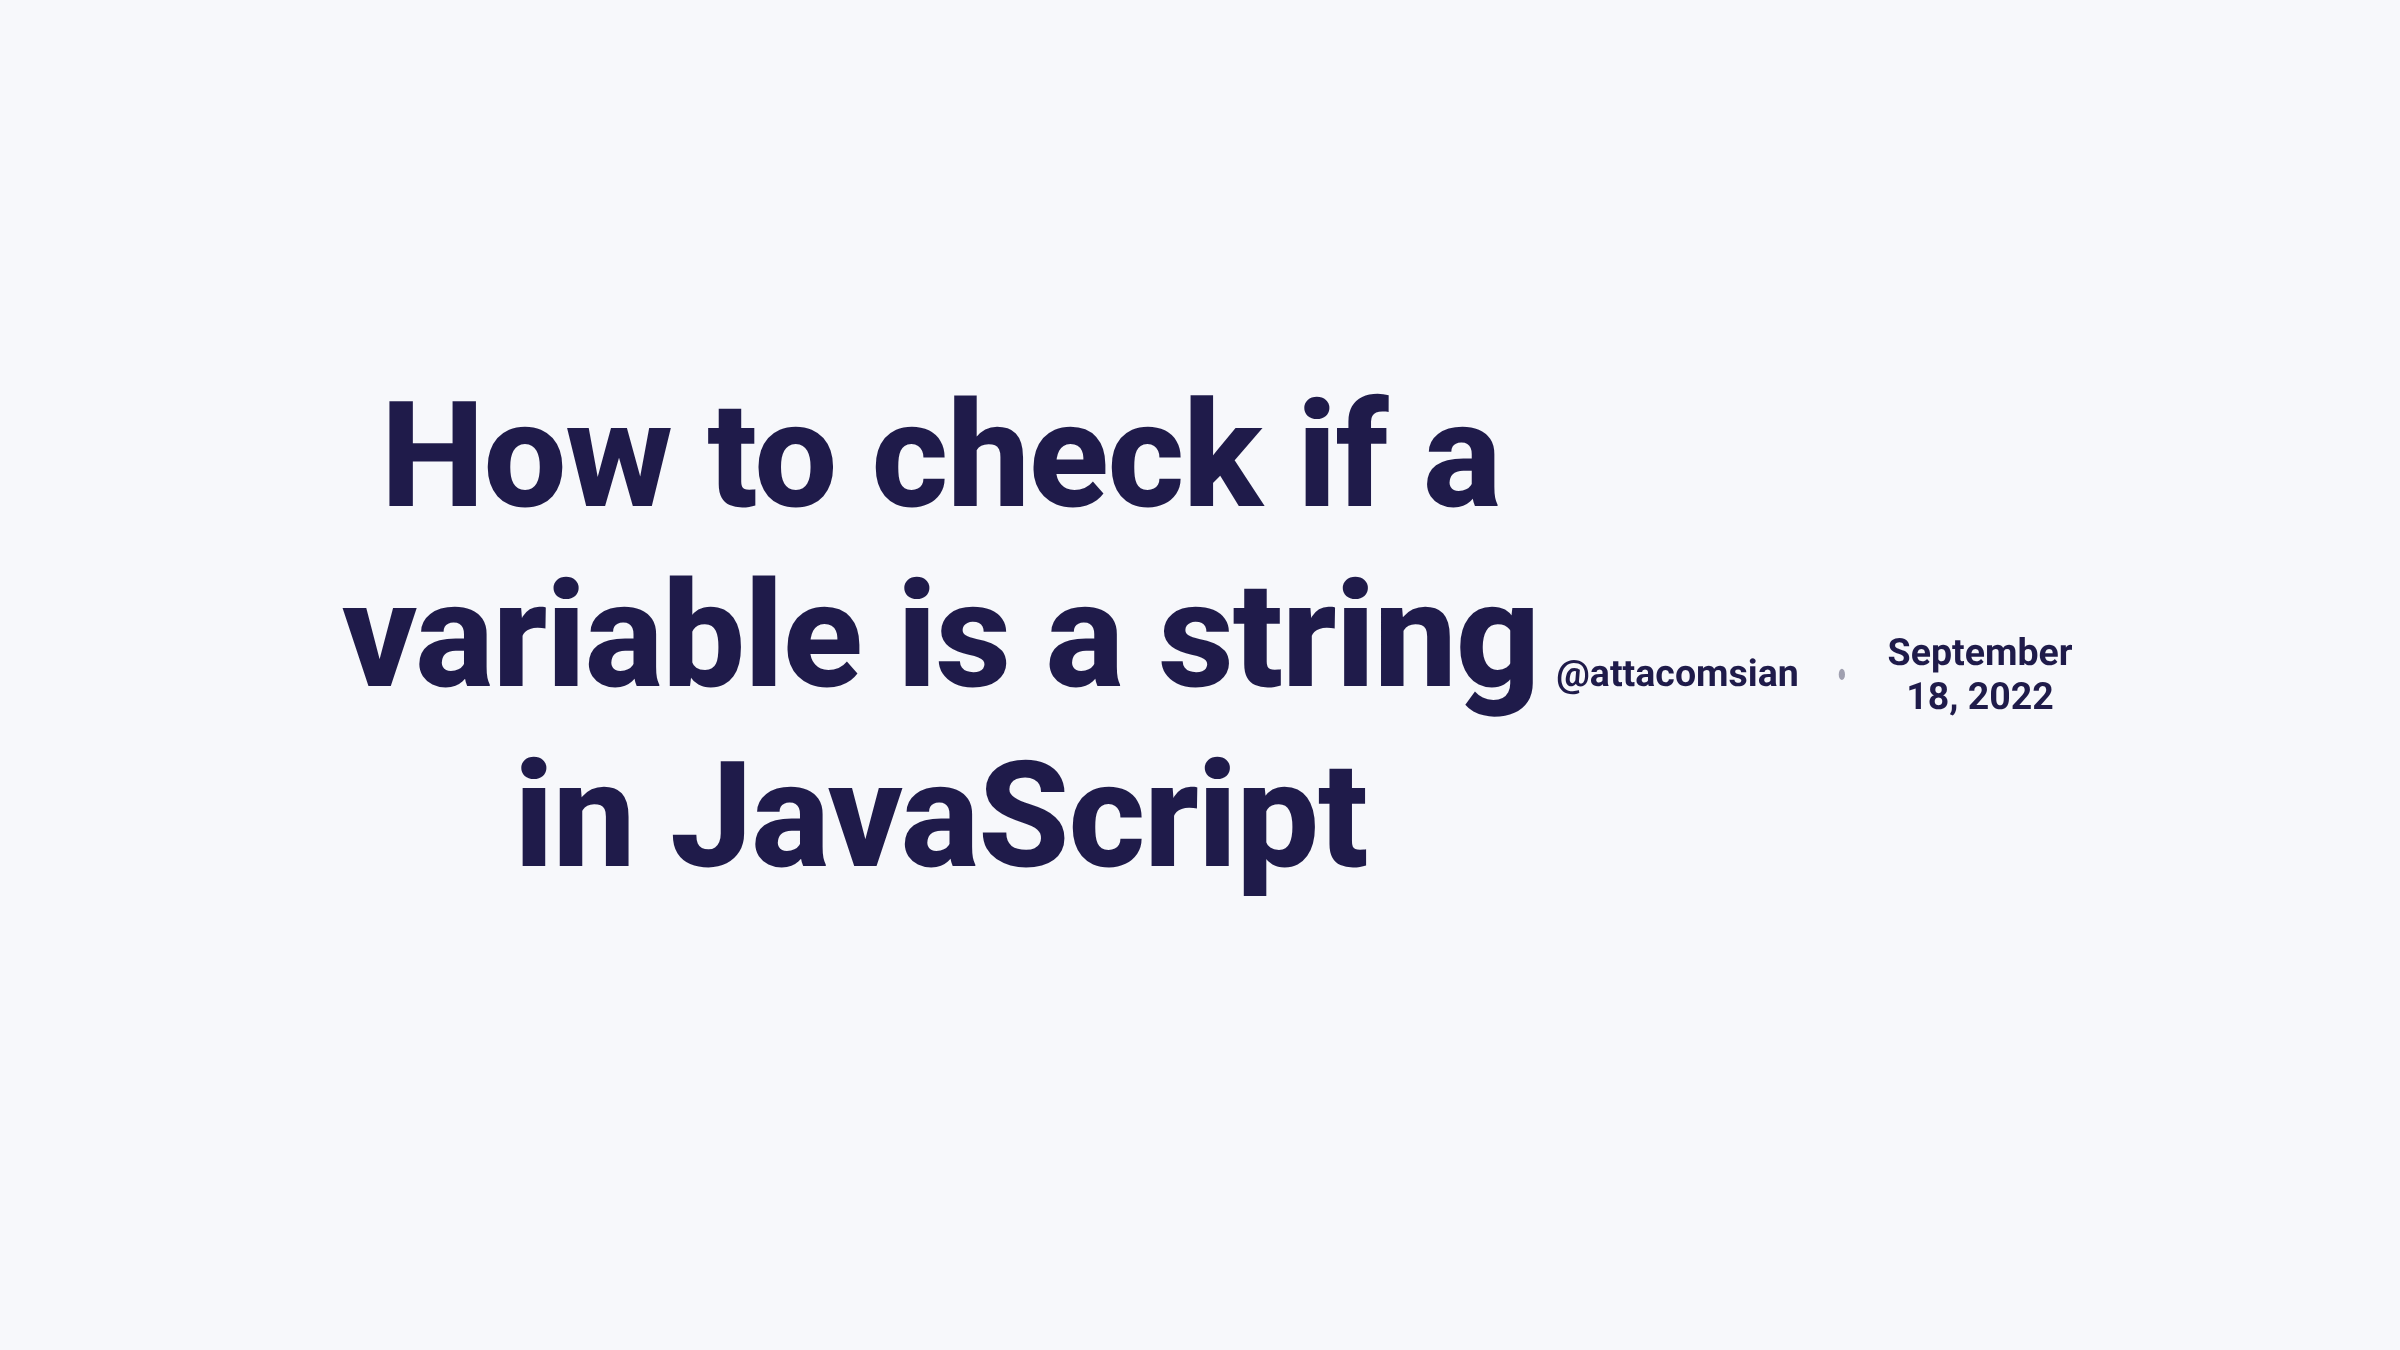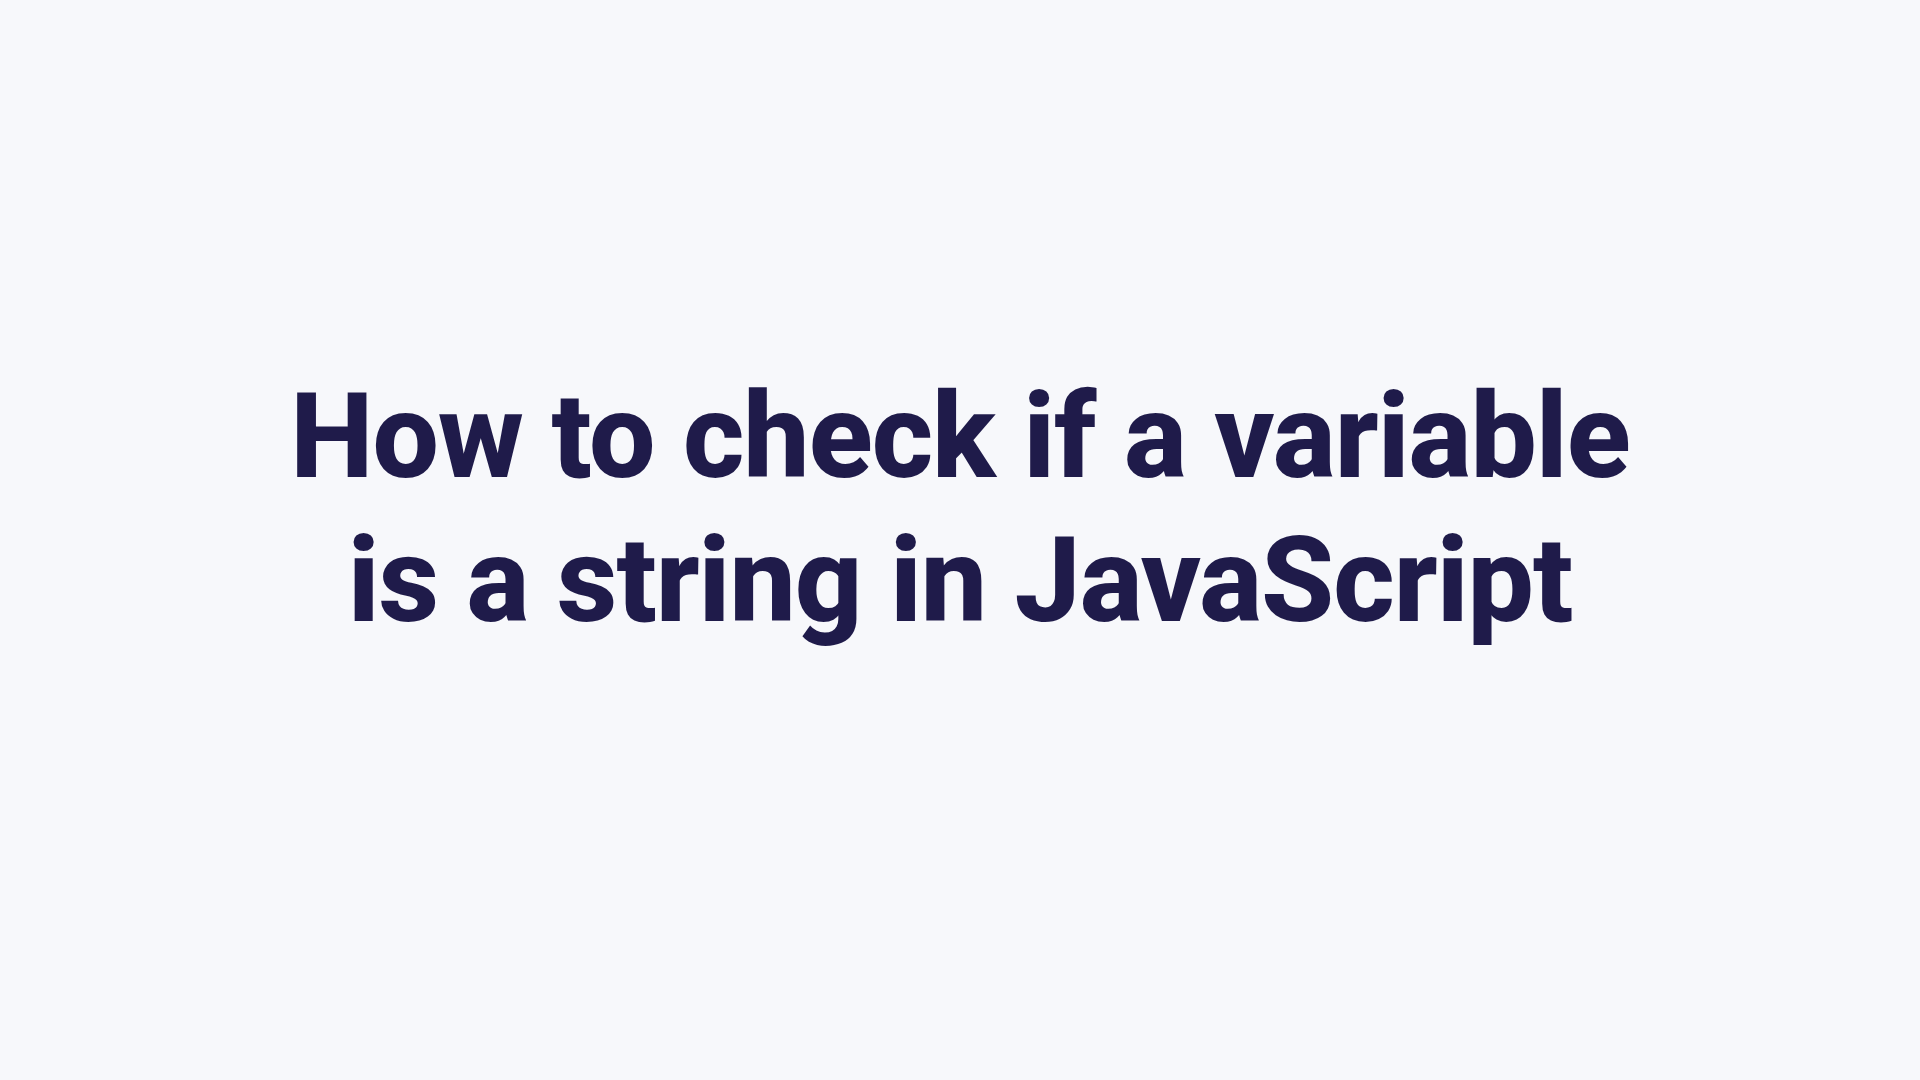--- a/index.html
+++ b/index.html
@@ -59,13 +59,18 @@
     
     .date {
       color: #1f1b4a;
     }
   </style>
 </head>
 <body>
 
 <div class="container">
   <h1 class="title">How to check if a variable is a string in JavaScript</h1>
+  <div class="meta">
+    <span class="author">@attacomsian</span>
+    <span class="separator"></span>
+    <span class="date">September 18, 2022</span>
+  </div>
 </div>
 
 </body></html>

